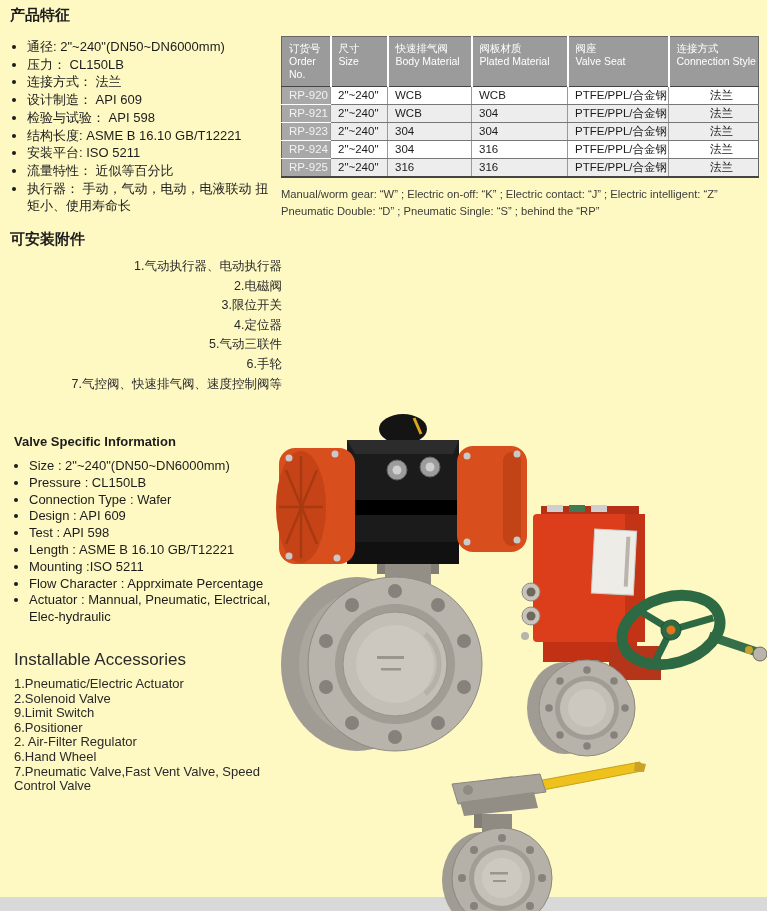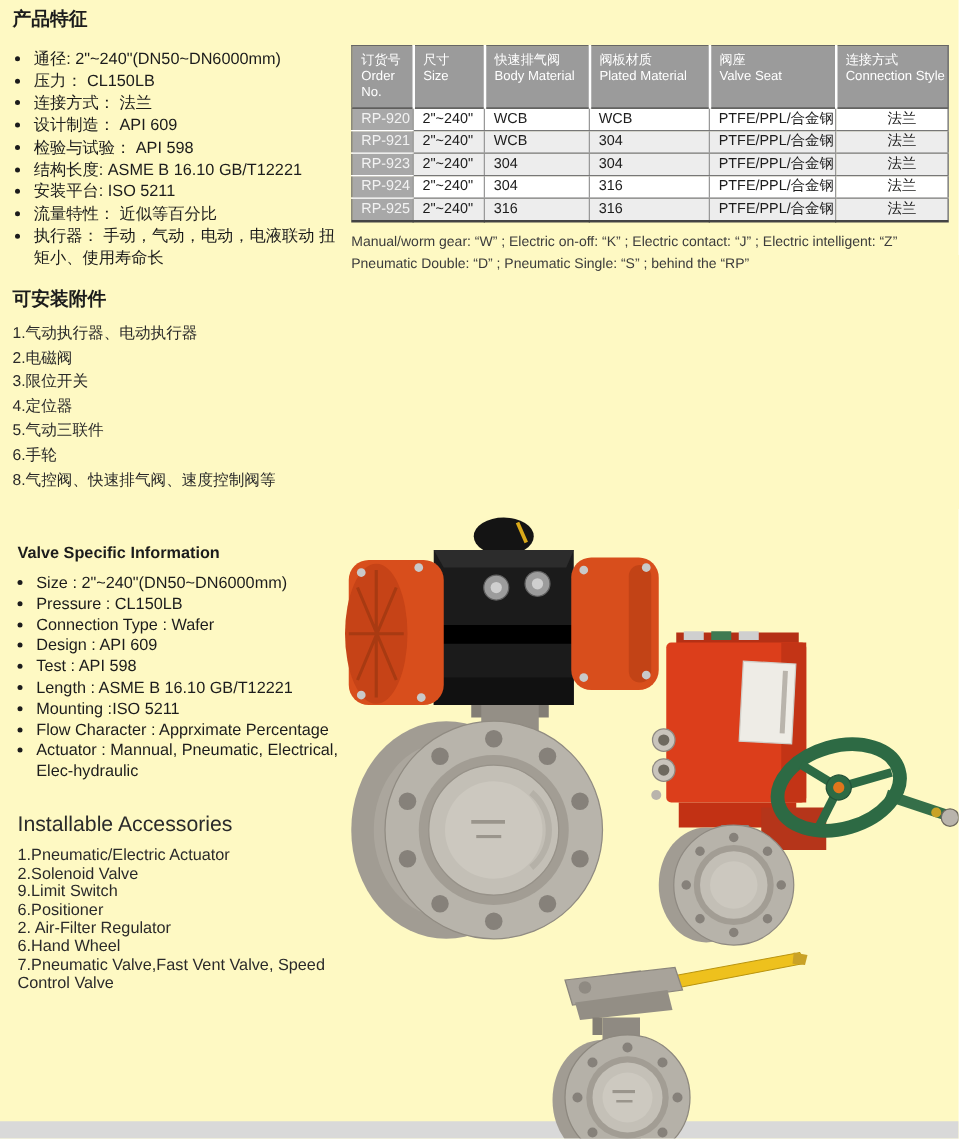--- a/index.html
+++ b/index.html
@@ -22,21 +22,21 @@
   table.spec td:first-child{background:#a8a8a8;color:#f2f2f2;border-left:none;border-bottom:1px solid #fff;}
   table.spec tr.alt td:not(:first-child){background:#ededed;}
   table.spec td.ctr{text-align:center;padding-left:16px;}
   .notes{margin-top:9px;}
   .note{margin:0 0 2px;font-size:11.2px;line-height:15px;color:#3c3c3c;}
 
   
   .acc-zh{left:10px;top:230px;width:272px;}
   .acc-zh h2{margin:0;font-size:15px;font-weight:bold;}
   .acc-zh .lines{margin-top:8px;font-size:12.5px;color:#2a2a2a;}
-  .acc-zh .line{line-height:19.6px;}
+  .acc-zh .line{line-height:19.6px;text-align:right;}
 
   
   .vinfo{left:14px;top:434px;width:268px;}
   .vinfo h3{margin:0;font-size:13px;font-weight:bold;}
   .vinfo ul{margin:9px 0 0;padding-left:15px;font-size:13px;line-height:16.8px;list-style:disc;}
 
   
   .acc-en{left:14px;top:650px;width:270px;}
   .acc-en h3{margin:0;font-size:17px;font-weight:normal;color:#2a2a2a;}
   .acc-en .lines{margin-top:7px;font-size:13px;color:#2a2a2a;}
@@ -158,21 +158,21 @@
 
   <section class="acc-zh">
     <h2>可安装附件</h2>
     <div class="lines">
       <div class="line">1.气动执行器、电动执行器</div>
       <div class="line">2.电磁阀</div>
       <div class="line">3.限位开关</div>
       <div class="line">4.定位器</div>
       <div class="line">5.气动三联件</div>
       <div class="line">6.手轮</div>
-      <div class="line">8.气控阀、快速排气阀、速度控制阀等</div>
+      <div class="line">7.气控阀、快速排气阀、速度控制阀等</div>
     </div>
   </section>
 
   <section class="vinfo">
     <h3>Valve Specific Information</h3>
     <ul>
       <li>Size : 2"~240"(DN50~DN6000mm)</li>
       <li>Pressure : CL150LB</li>
       <li>Connection Type : Wafer</li>
       <li>Design : API 609</li>

